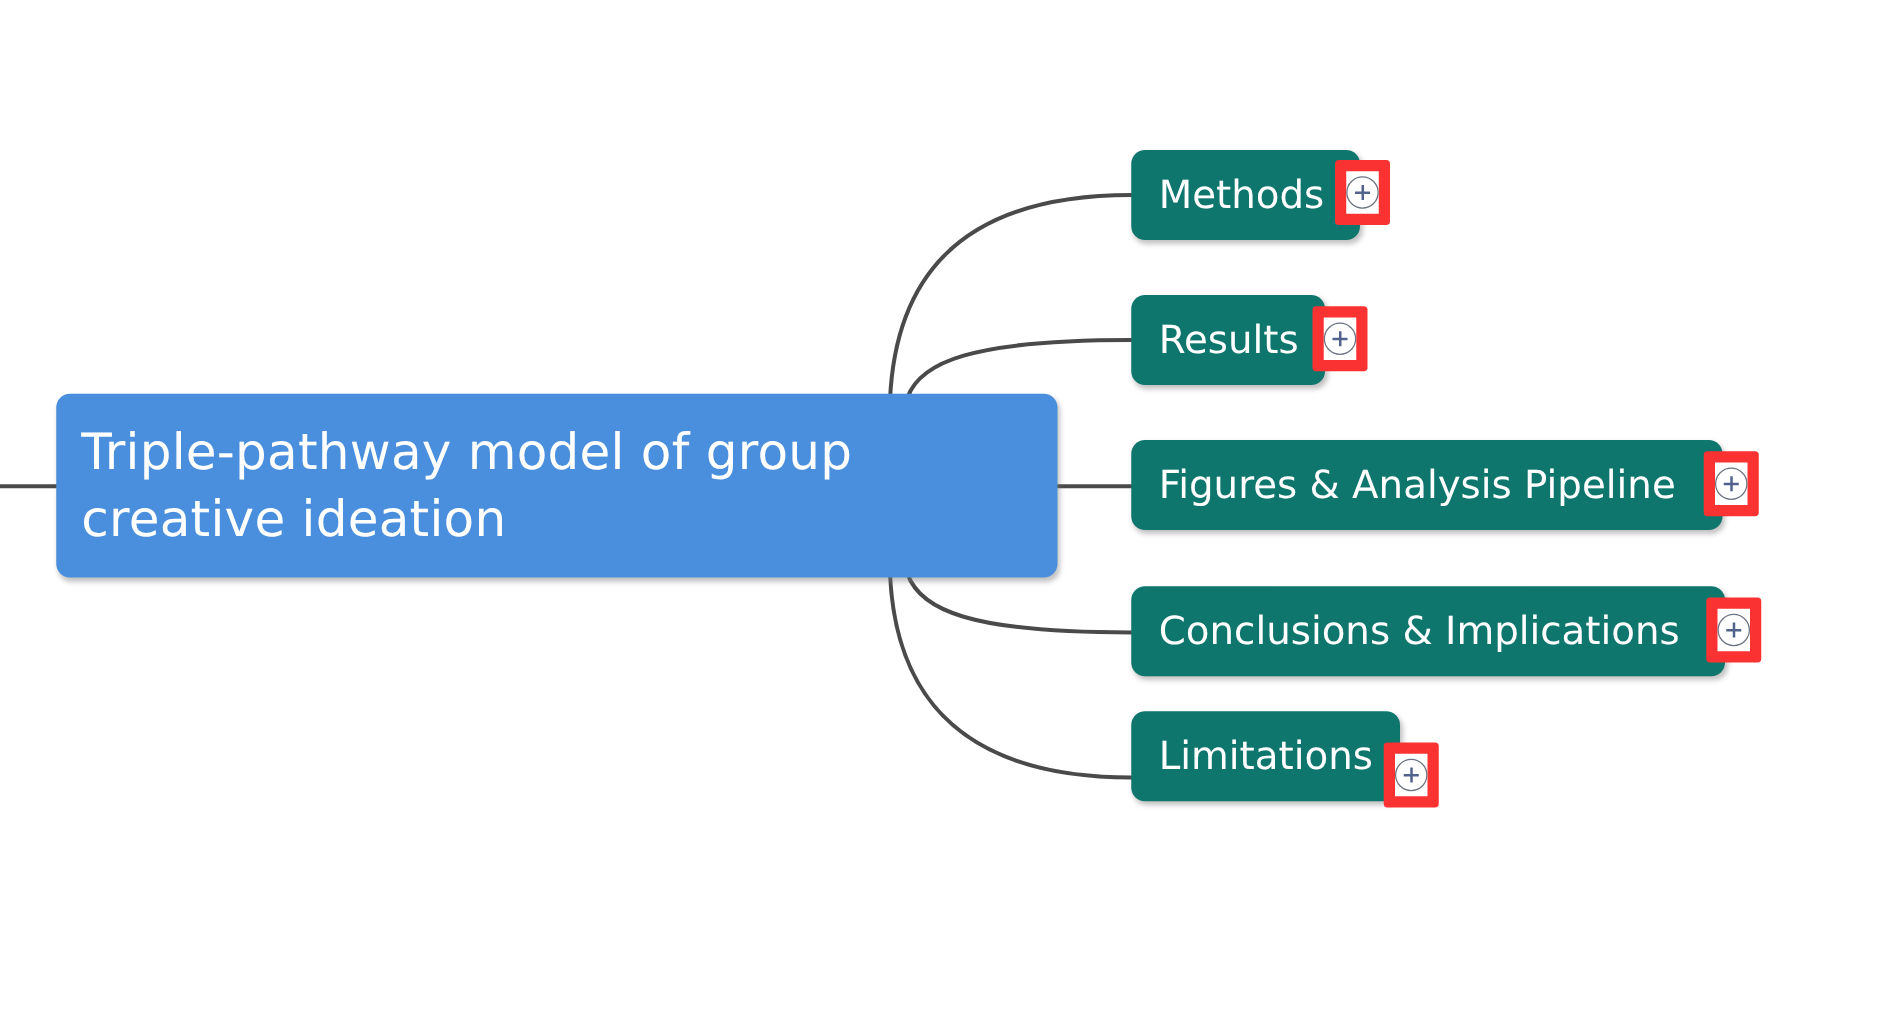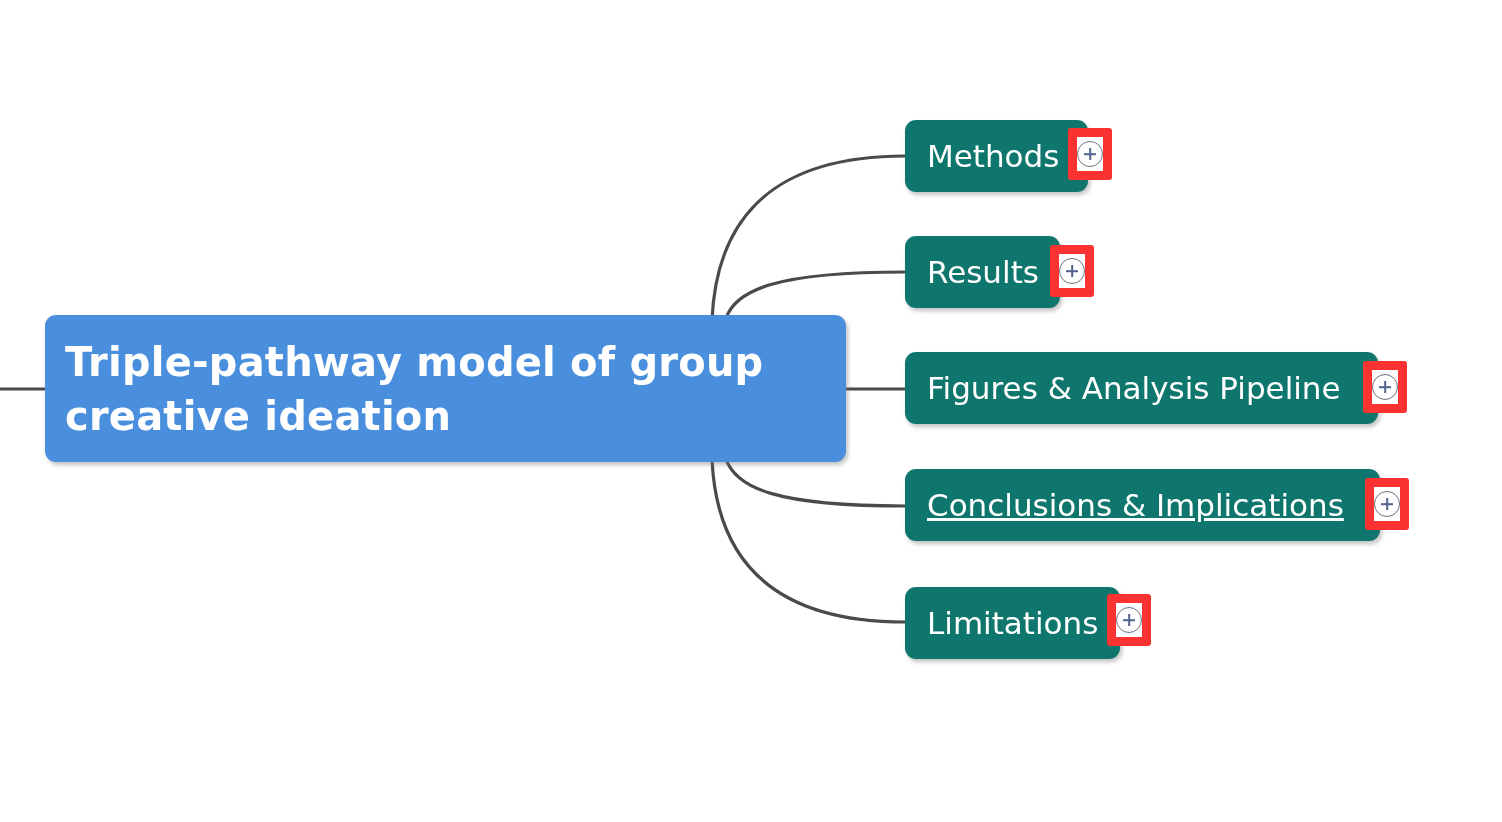--- a/index.html
+++ b/index.html
@@ -48,21 +48,21 @@
     width: 801px;
     height: 147px;
     background: #4a8fdd;
     border-radius: 11px;
     padding: 0 20px;
     align-items: center;
   }
   .node-root .node-label {
     font-size: 40px;
     line-height: 54px;
-    font-weight: 700;
+    font-weight: 400;
     letter-spacing: 0.2px;
     white-space: normal;
     text-align: left;
   }
 
   .node-branch {
     left: 905px;
     background: #0f766e;
     height: 72px;
     padding: 0 22px;
@@ -71,22 +71,22 @@
   .node-branch .node-label {
     font-size: 31px;
     line-height: 34px;
     font-weight: 400;
     white-space: nowrap;
   }
 
   .branch-methods    { top: 120px; width: 183px; }
   .branch-results    { top: 236px; width: 155px; }
   .branch-figures    { top: 352px; width: 473px; }
-  .branch-conclusions{ top: 469px; width: 475px; text-decoration: underline; }
-  .branch-limitations{ top: 587px; width: 215px; }
+  .branch-conclusions{ top: 469px; width: 475px; }
+  .branch-limitations{ top: 569px; width: 215px; }
 
   
   .expand-toggle {
     position: absolute;
     width: 44px;
     height: 52px;
     background: #fa3232;
     border-radius: 3px;
     display: flex;
     align-items: center;

